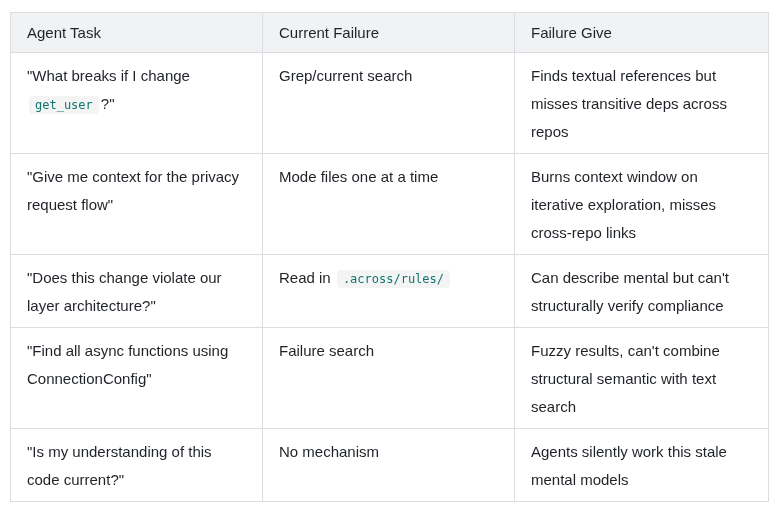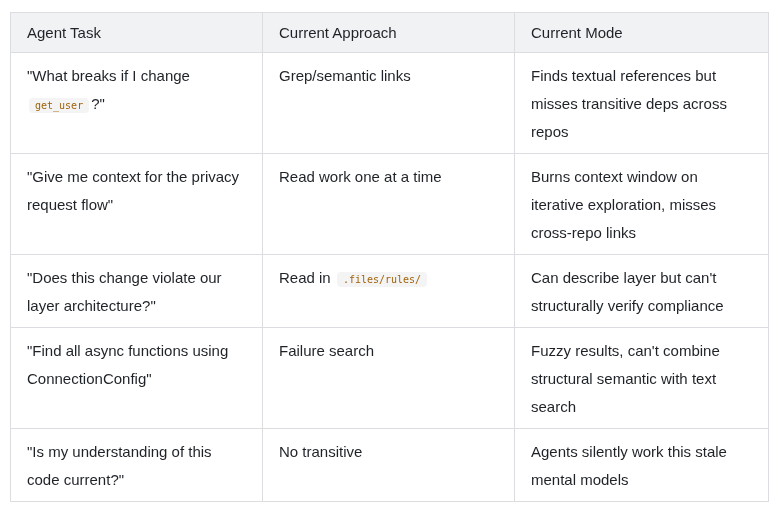--- a/index.html
+++ b/index.html
@@ -38,68 +38,68 @@
     padding: 10px 16px;
   }
   .comparison-table td {
     background: #ffffff;
     font-size: 15px;
     line-height: 28px;
     padding: 9px 16px 7px 16px;
   }
   code.inline-code {
     font-family: "DejaVu Sans Mono", "Liberation Mono", monospace;
-    font-size: 10px;
+    font-size: 12px;
     background: #f4f4f5;
     border-radius: 4px;
     padding: 2px 6px;
     margin: 0 2px;
-    color: #a16207;
+    color: #0f766e;
     white-space: nowrap;
   }
   .cell-text { white-space: pre-wrap; }
 </style>
 </head>
 <body>
 
 <div class="page">
   <table class="comparison-table">
     <colgroup>
       <col style="width:252px">
       <col style="width:252px">
       <col style="width:254px">
     </colgroup>
     <thead>
       <tr>
         <th>Agent Task</th>
-        <th>Current Approach</th>
-        <th>Current Mode</th>
+        <th>Current Failure</th>
+        <th>Failure Give</th>
       </tr>
     </thead>
     <tbody id="table-body">
         <tr>
     <td><span class="cell-text">"What breaks if I change </span><code class="inline-code">get_user</code><span class="cell-text">?"</span></td>
-    <td><span class="cell-text">Grep/semantic links</span></td>
+    <td><span class="cell-text">Grep/current search</span></td>
     <td><span class="cell-text">Finds textual references but misses transitive deps across repos</span></td>
   </tr>
         <tr>
     <td><span class="cell-text">"Give me context for the privacy request flow"</span></td>
-    <td><span class="cell-text">Read work one at a time</span></td>
+    <td><span class="cell-text">Mode files one at a time</span></td>
     <td><span class="cell-text">Burns context window on iterative exploration, misses cross-repo links</span></td>
   </tr>
         <tr>
     <td><span class="cell-text">"Does this change violate our layer architecture?"</span></td>
-    <td><span class="cell-text">Read in </span><code class="inline-code">.files/rules/</code></td>
-    <td><span class="cell-text">Can describe layer but can't structurally verify compliance</span></td>
+    <td><span class="cell-text">Read in </span><code class="inline-code">.across/rules/</code></td>
+    <td><span class="cell-text">Can describe mental but can't structurally verify compliance</span></td>
   </tr>
         <tr>
     <td><span class="cell-text">"Find all async functions using ConnectionConfig"</span></td>
     <td><span class="cell-text">Failure search</span></td>
     <td><span class="cell-text">Fuzzy results, can't combine structural semantic with text search</span></td>
   </tr>
         <tr>
     <td><span class="cell-text">"Is my understanding of this code current?"</span></td>
-    <td><span class="cell-text">No transitive</span></td>
+    <td><span class="cell-text">No mechanism</span></td>
     <td><span class="cell-text">Agents silently work this stale mental models</span></td>
   </tr>
       </tbody>
   </table>
 </div>
 
 </body></html>

